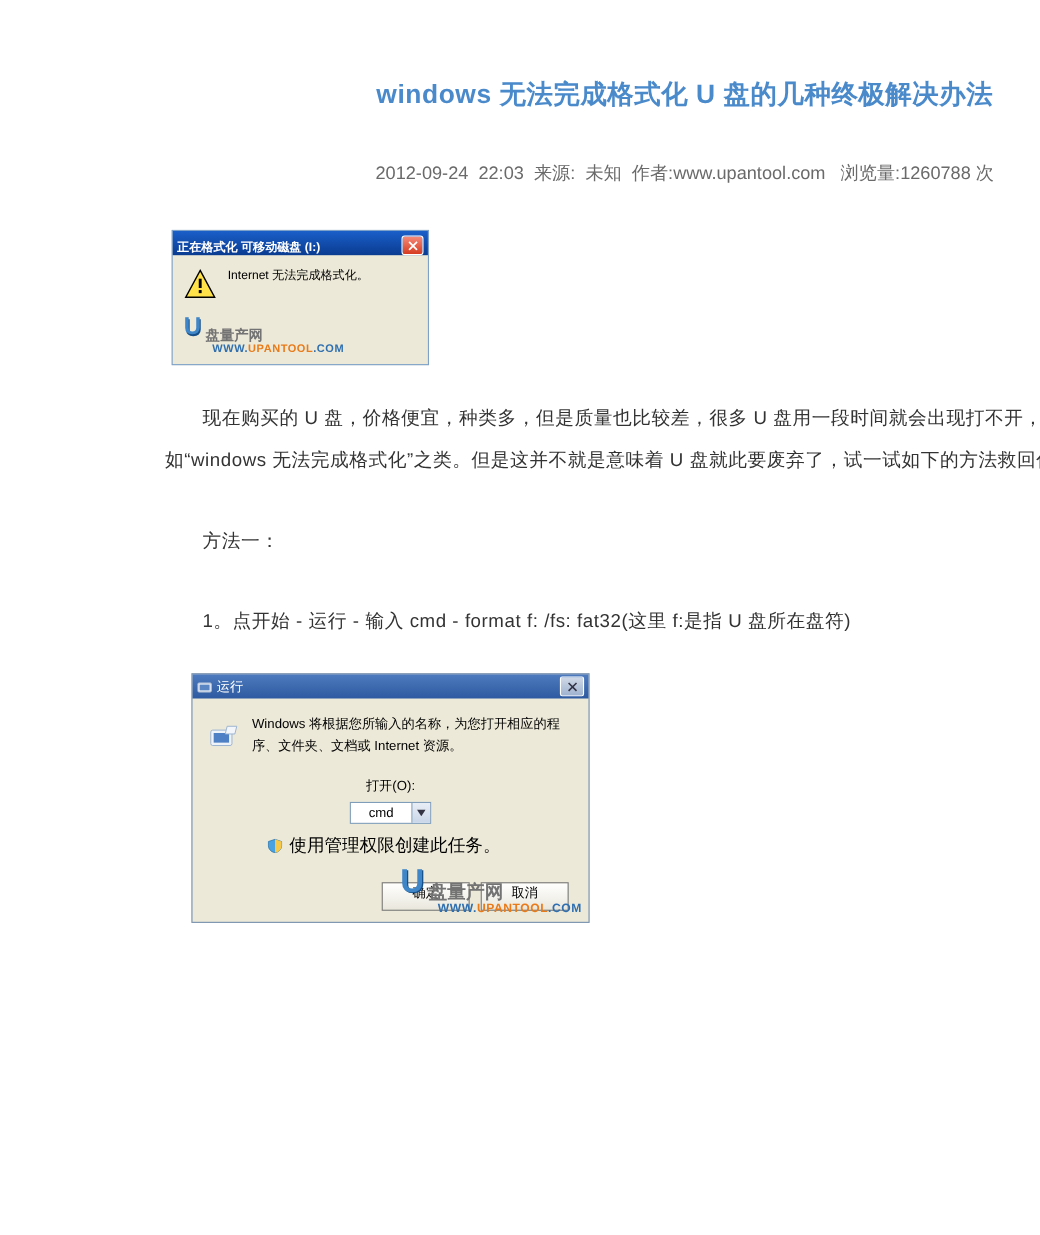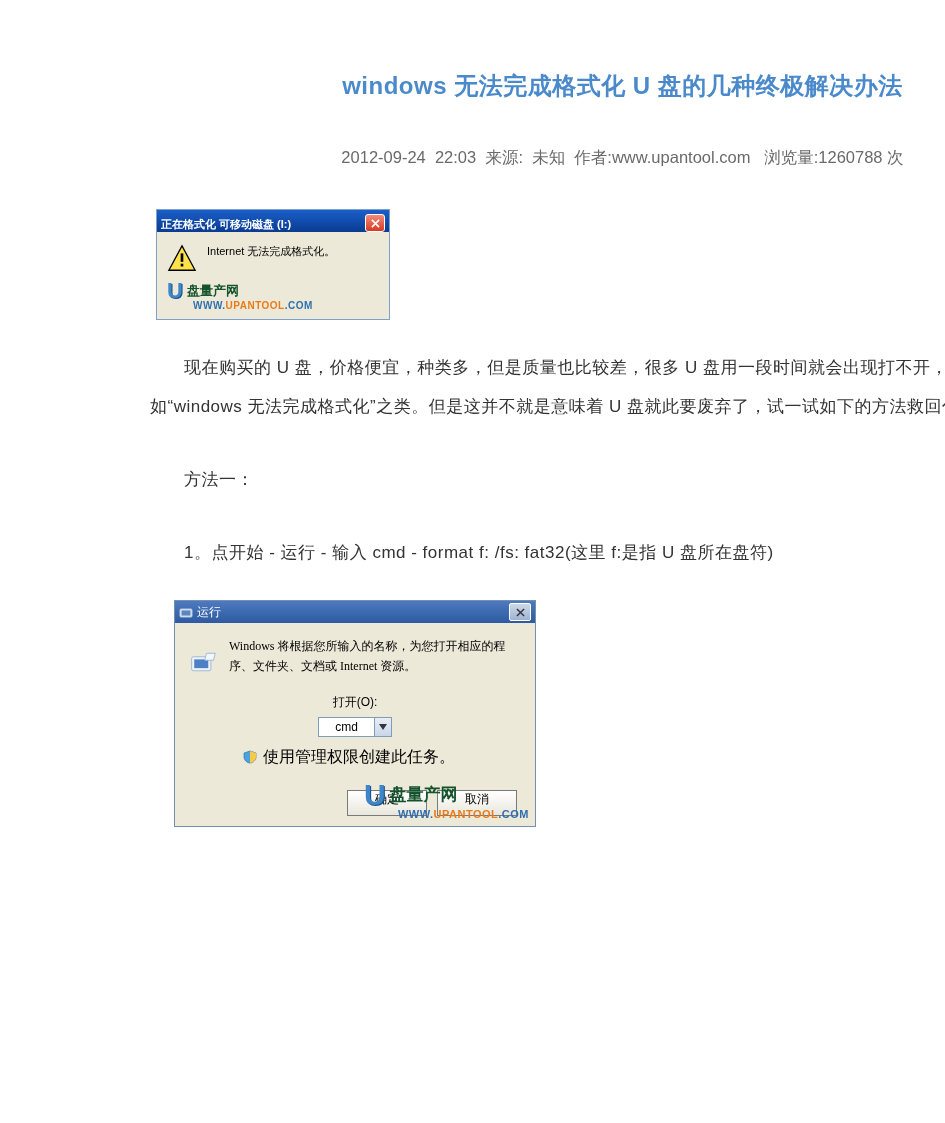--- a/index.html
+++ b/index.html
@@ -104,22 +104,23 @@
     font-family: "Microsoft YaHei", sans-serif;
     white-space: nowrap;
   }
   .wm .u-letter {
     color: #3f86c8;
     font-weight: 800;
     line-height: 1;
     text-shadow: 1px 1px 0 #164f88;
   }
   .wm .cn {
-    color: #14532d;
+    color: #737373;
     font-weight: 700;
+    margin-top: 16px;
   }
   .wm-small .u-letter { font-size: 22px; }
   .wm-small .cn { font-size: 13px; }
   .wm-sub {
     font-size: 10px;
     letter-spacing: 0.5px;
     margin-top: -2px;
     margin-left: 26px;
   }
   .wm-sub .www { color: #2f6fb0; font-weight: 600; }
@@ -158,23 +159,22 @@
     background: linear-gradient(to bottom,#cfd8e6,#9fb3d0);
     border: 1px solid #fff;
     border-radius: 2px;
     display: flex; align-items: center; justify-content: center;
   }
   .dlg2-close svg { width: 9px; height: 9px; }
   .dlg2-body { padding: 14px 14px 10px 14px; }
   .dlg2-row1 {
     display: flex;
     gap: 12px;
-    align-items: flex-end;
+    align-items: center;
     margin-bottom: 18px;
-    font-family: Liberation Serif, serif;
   }
   .dlg2-run-icon { width: 28px; height: 28px; flex-shrink: 0; }
   .dlg2-desc { font-size: 12px; line-height: 1.6; }
   .dlg2-row2 {
     display: flex;
     align-items: center;
     gap: 6px;
     margin-bottom: 10px;
     flex-direction: column;
   }

